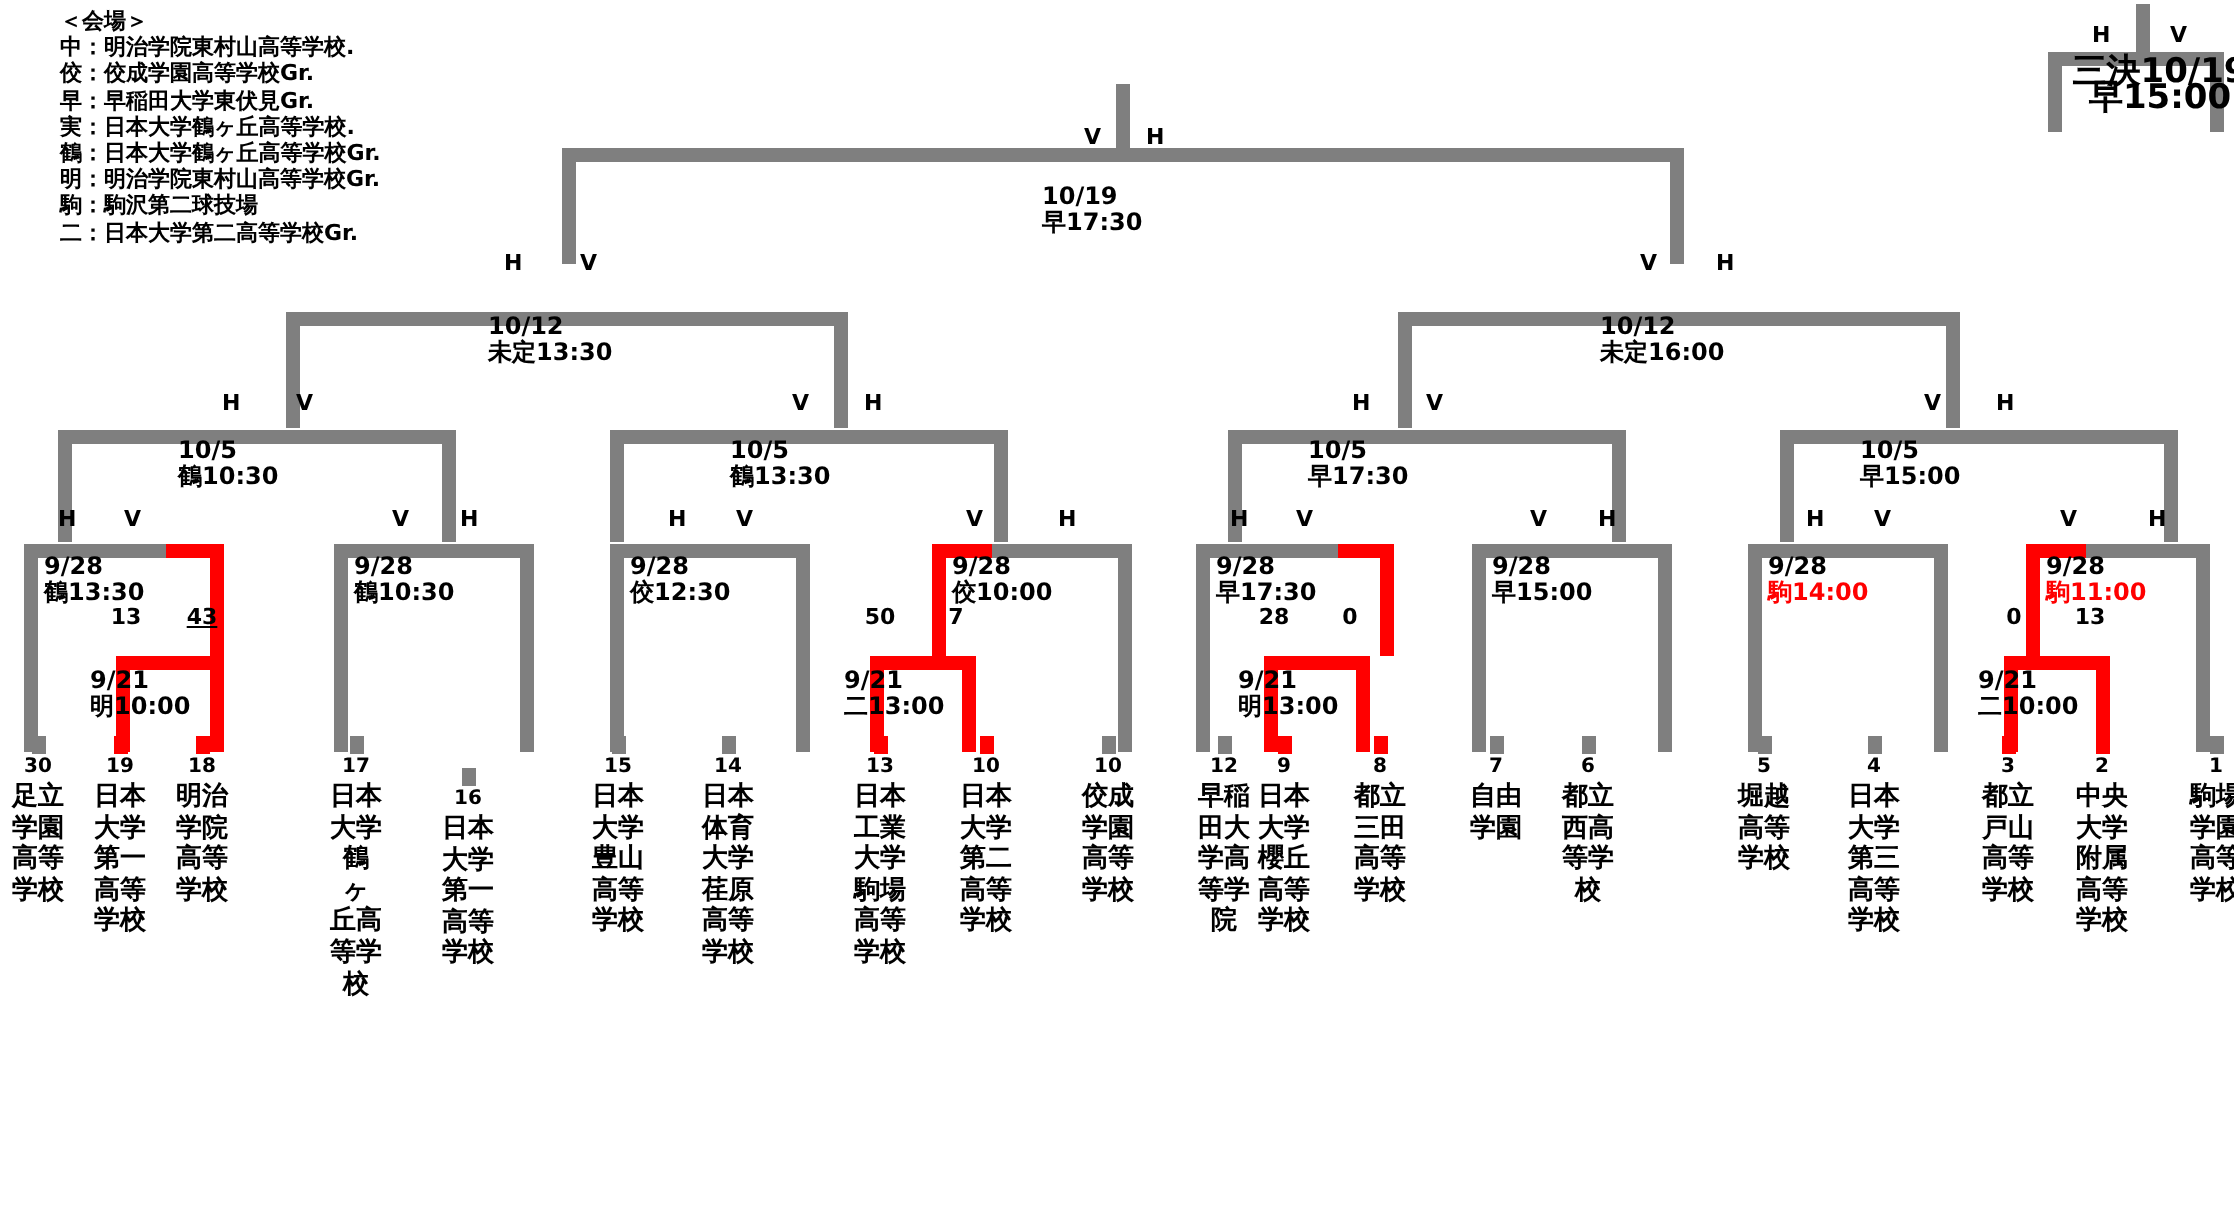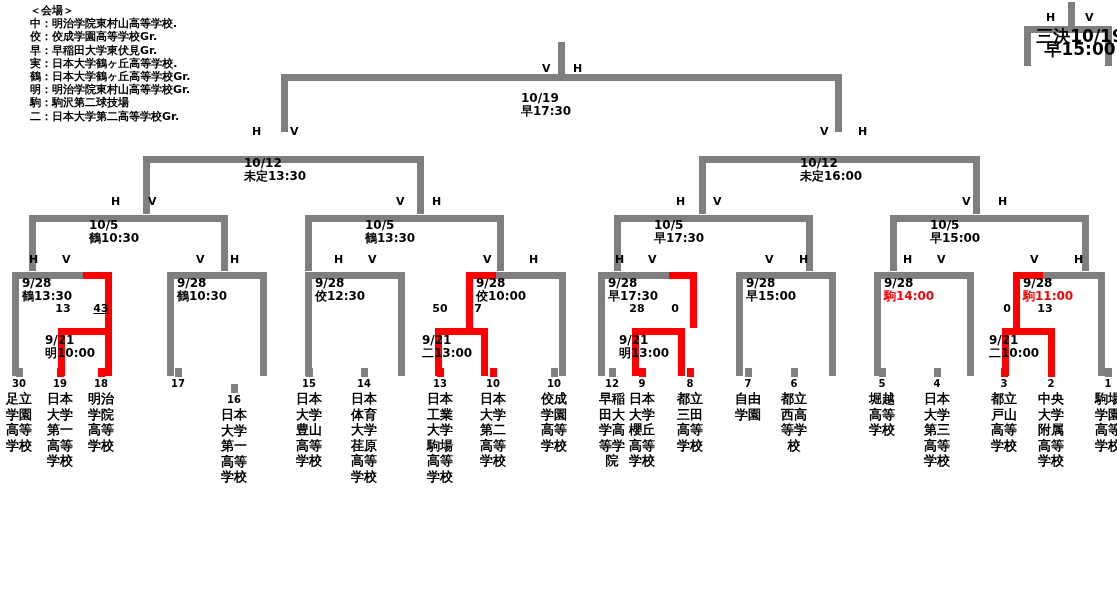--- a/index.html
+++ b/index.html
@@ -263,20 +263,21 @@
         <div class="tname">日本大学第一高等学校</div>
       </div>
       <div class="team" style="left: 88px; top: 368px;">
         <div class="stem r"></div>
         <div class="seed">18</div>
         <div class="tname">明治学院高等学校</div>
       </div>
       <div class="team" style="left: 165px; top: 368px;">
         <div class="stem g"></div>
         <div class="seed">17</div>
+        <div class="tname">日本大学鶴ヶ丘高等学校</div>
       </div>
       <div class="team" style="left: 221px; top: 384px;">
         <div class="stem g"></div>
         <div class="seed">16</div>
         <div class="tname">日本大学第一高等学校</div>
       </div>
       <div class="team" style="left: 296px; top: 368px;">
         <div class="stem g"></div>
         <div class="seed">15</div>
         <div class="tname">日本大学豊山高等学校</div>

